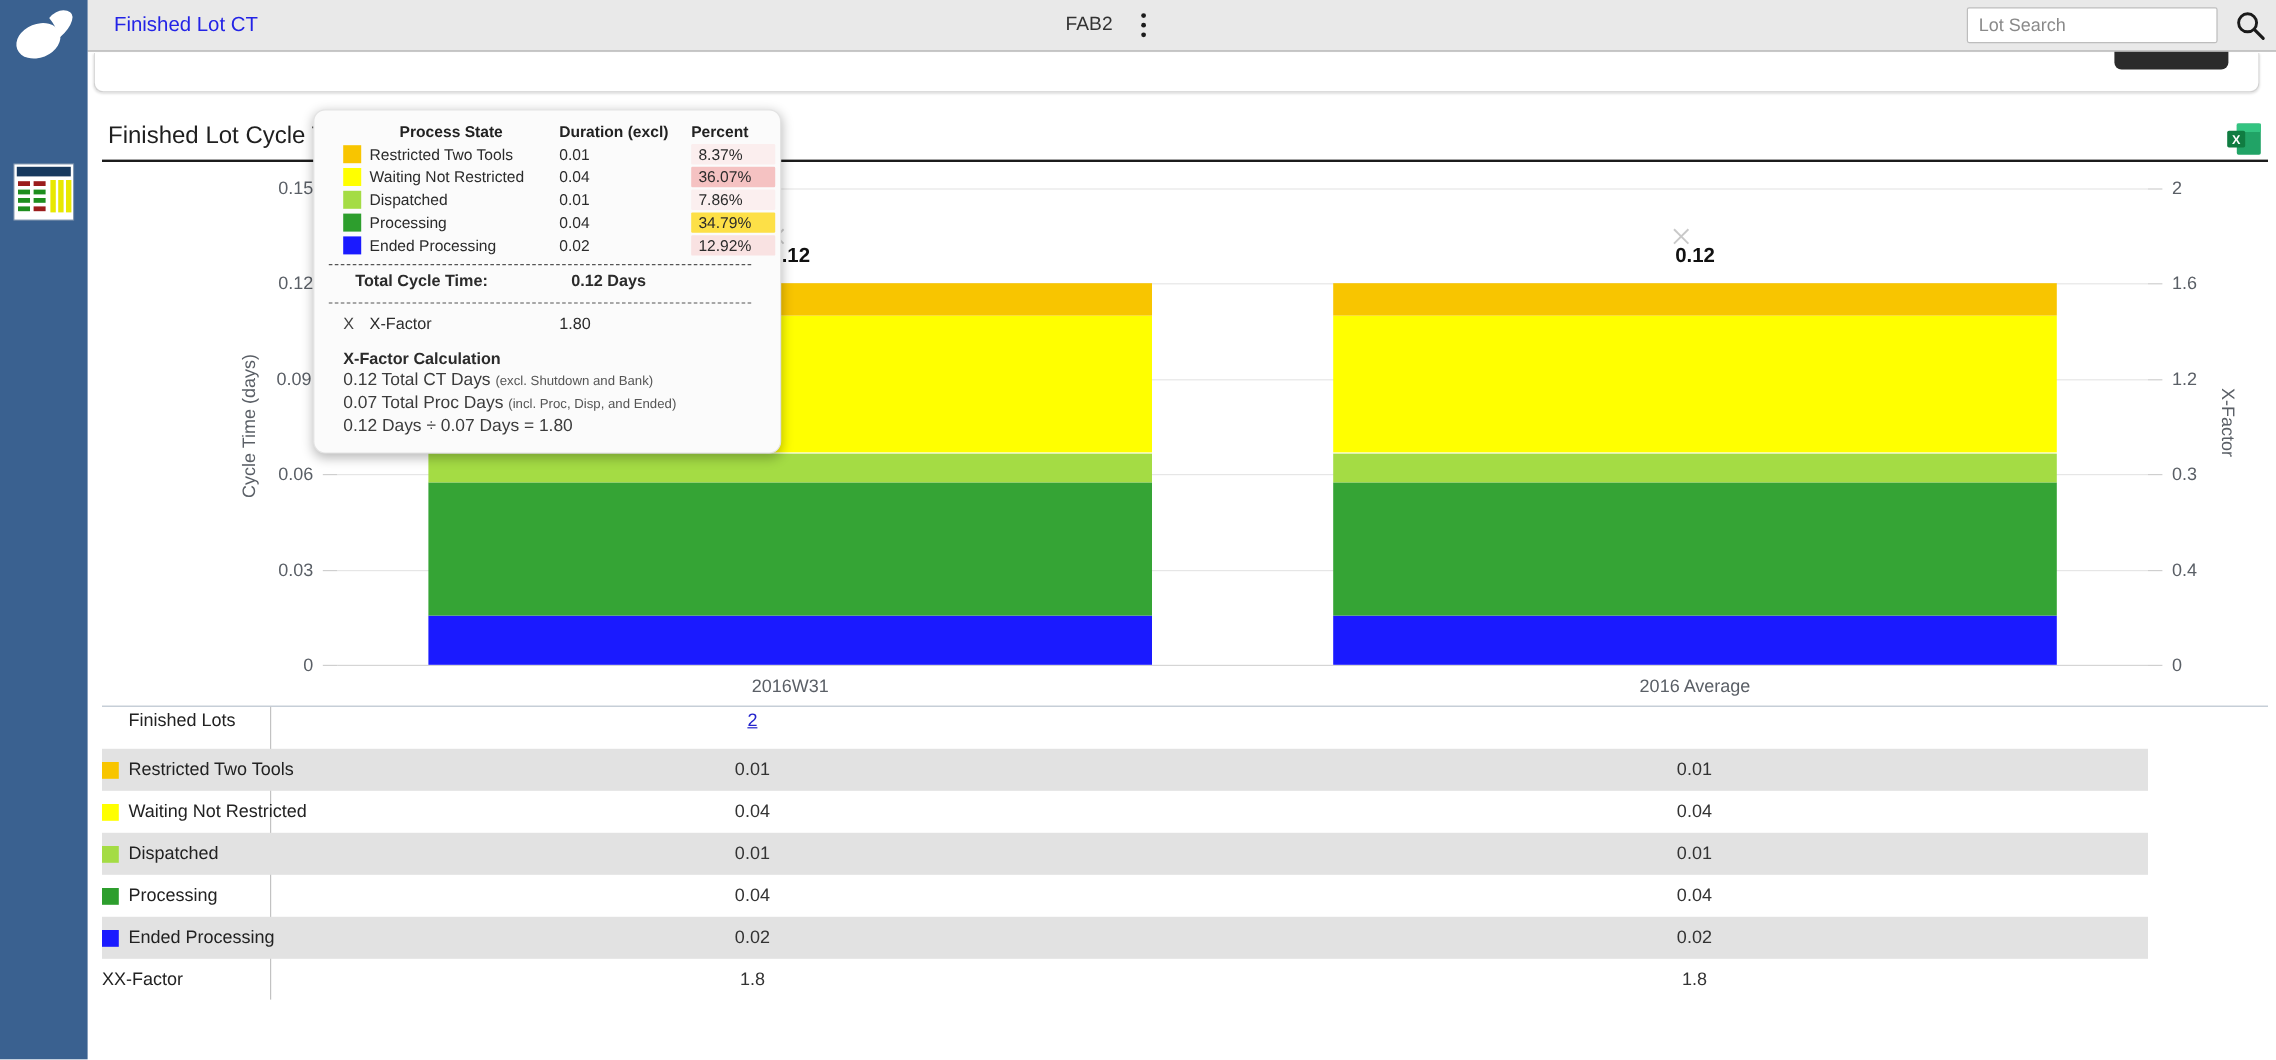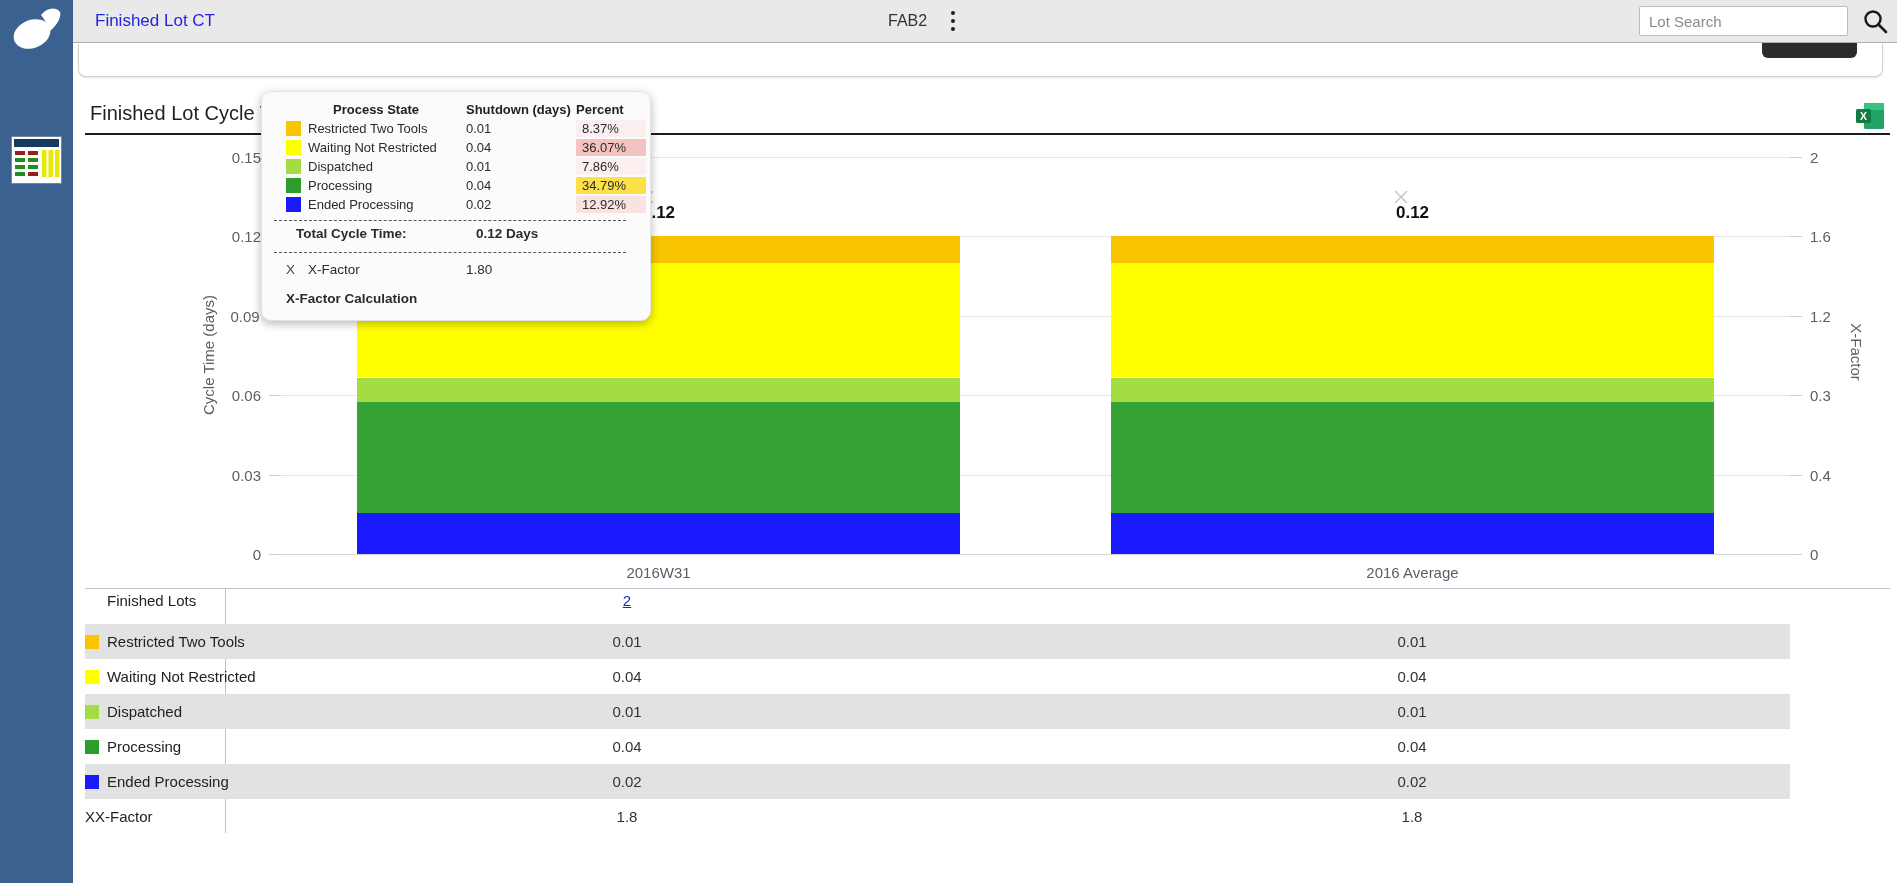--- a/index.html
+++ b/index.html
@@ -245,21 +245,21 @@
     <div class="trow" style="top: 799px;">
       <div class="rlabel flush">XX-Factor</div>
       <div class="val c1">1.8</div>
       <div class="val c2">1.8</div>
     </div>
   </div>
 
 <div id="tooltip">
   <div class="tt-grid tt-head">
     <span class="h-state">Process State</span>
-    <span>Shutdown (days)</span>
+    <span>Duration (excl)</span>
     <span style="text-align:left">Percent</span>
   </div>
   <div id="tt-rows">
       <div class="tt-grid tt-row">
         <div class="sw" style="background: rgb(248, 197, 0);"></div>
         <div>Restricted Two Tools</div>
         <div>0.01</div>
         <div><span class="pct" style="background: rgb(251, 238, 238); display: inline-block;">8.37%</span></div>
       </div>
       <div class="tt-grid tt-row">
@@ -292,13 +292,18 @@
     <span>Total Cycle Time:</span>
     <span>0.12 Days</span>
   </div>
   <div class="tt-dash"></div>
   <div class="tt-xrow">
     <span style="color:#444">X</span>
     <span>X-Factor</span>
     <span>1.80</span>
   </div>
   <div class="tt-calc-title">X-Factor Calculation</div>
+  <div id="calc-lines">
+      <div class="tt-calc-line"><span>0.12 Total CT Days </span><span class="note">(excl. Shutdown and Bank)</span></div>
+      <div class="tt-calc-line"><span>0.07 Total Proc Days </span><span class="note">(incl. Proc, Disp, and Ended)</span></div>
+      <div class="tt-calc-line"><span>0.12 Days ÷ 0.07 Days = 1.80</span></div>
+    </div>
 </div>
 
 </body></html>

